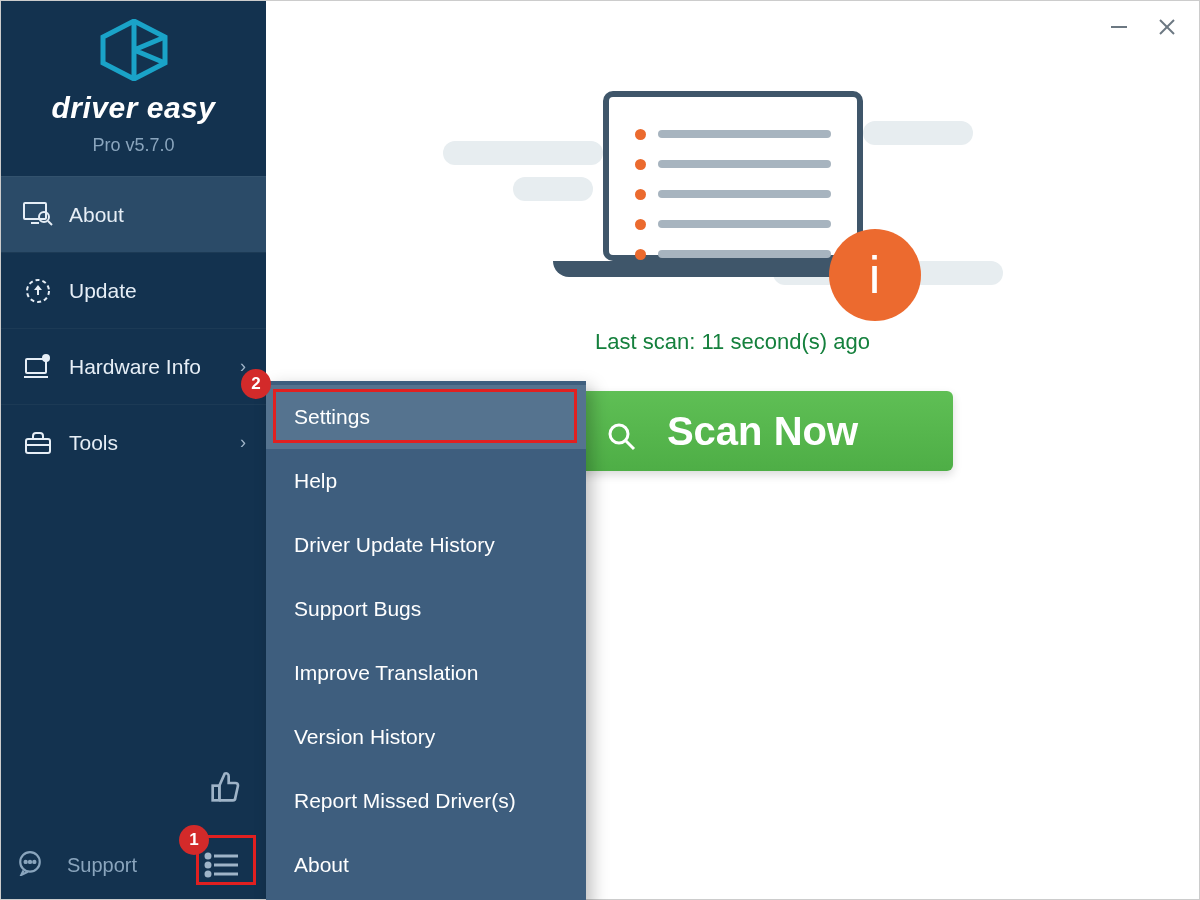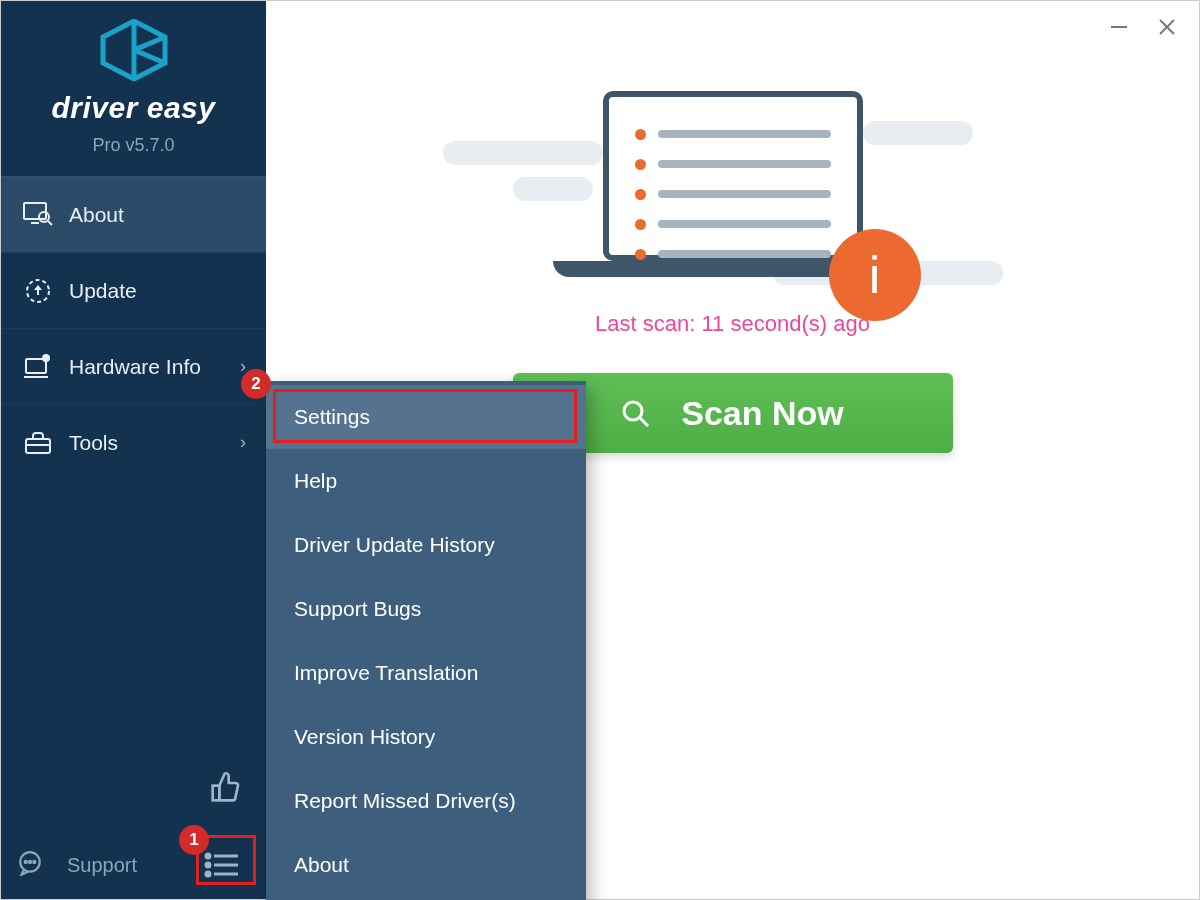--- a/index.html
+++ b/index.html
@@ -36,22 +36,22 @@
   .laptop { width: 360px; height: 220px; position:relative; margin: 0 auto; }
   .screen { width: 260px; height: 170px; background:#fff; border:6px solid #3f566a; border-radius:10px; margin:0 auto; padding:22px 26px; }
   .base { width:360px; height:16px; background:#3f566a; border-radius:0 0 18px 18px; margin:0 auto; }
   .line { height:8px; background:#a7b4bf; border-radius:4px; margin:11px 0; }
   .dot { width:11px; height:11px; background:#eb6a2e; border-radius:50%; display:inline-block; margin-right:12px; vertical-align:middle;}
   .row { display:flex; align-items:center; }
   .row .line { flex:1; }
   .info-badge { position:absolute; right:-8px; bottom:-10px; width:92px; height:92px; background:#ec6a2f; border-radius:50%; display:flex; align-items:center; justify-content:center; color:#fff; font-size:52px; font-family: Georgia, serif; }
   
   .headline { font-size:34px; font-weight:700; color:#2b3540; margin-top:36px; }
-  .subline { font-size:22px; color:#ec4899; margin-top:0; }
-  .scan-btn { display:inline-flex; align-items:center; justify-content:center; gap:30px; margin-top:36px; width:440px; height:80px; background:linear-gradient(#5fbf55,#4eae46); color:#fff; font-size:34px; font-weight:700; border-radius:6px; border:none; cursor:pointer; box-shadow:0 4px 10px rgba(0,0,0,.15); }
+  .subline { font-size:22px; color:#15803d; margin-top:18px; }
+  .scan-btn { display:inline-flex; align-items:center; justify-content:center; gap:30px; margin-top:36px; width:440px; height:80px; background:linear-gradient(#5fbf55,#4eae46); color:#fff; font-size:40px; font-weight:700; border-radius:6px; border:none; cursor:pointer; box-shadow:0 4px 10px rgba(0,0,0,.15); }
   .scan-btn .mag { width:30px; height:30px; }
 
   
   .popup { position:absolute; left:265px; top:380px; width:320px; background:#3e5e7e; color:#fff; padding:4px 0 10px 0; box-shadow: 6px 6px 16px rgba(0,0,0,.25); }
   .popup-item { padding:20px 28px; font-size:21px; cursor:pointer; }
   .popup-item.sel { background:#55738f; }
 
   
   .marker { position:absolute; width:30px; height:30px; background:#d32a2a; color:#fff; border-radius:50%; display:flex; align-items:center; justify-content:center; font-size:17px; font-weight:700; z-index:50; }
   .red-box { position:absolute; border:3px solid #e12020; z-index:40; pointer-events:none; }

